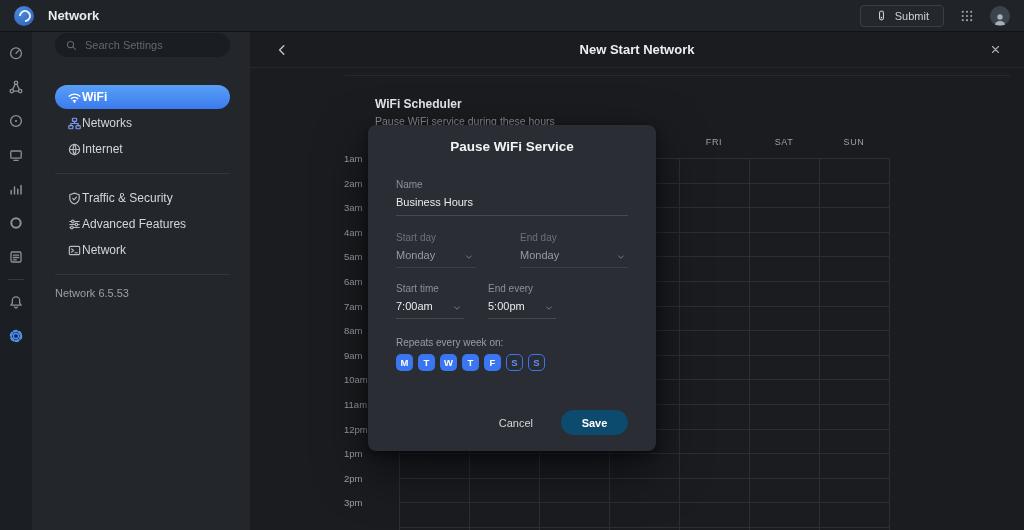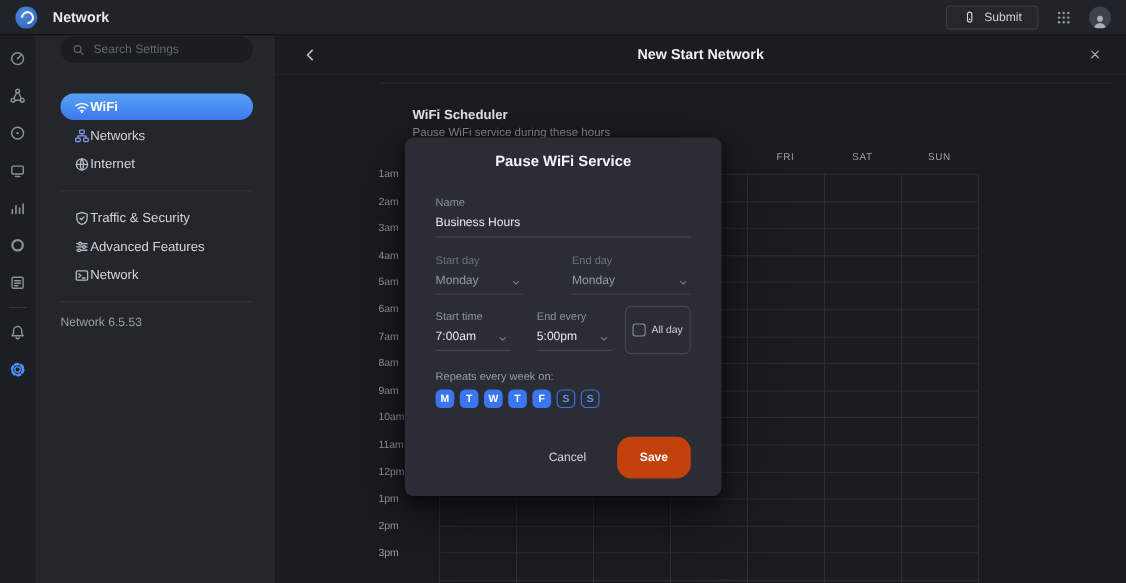--- a/index.html
+++ b/index.html
@@ -72,21 +72,21 @@
 .allday{position:absolute;left:200px;top:153px;width:60px;height:44px;border:1px solid #42464d;border-radius:6px;display:flex;align-items:center;justify-content:center;gap:5px;cursor:pointer}
 .cb{width:12px;height:12px;border:1.5px solid #8a9097;border-radius:3px;flex:0 0 auto}
 .allday .lbl{font-size:9.5px;color:#cfd3d8}
 .repeats{position:absolute;left:28px;top:212px;font-size:10px;color:#989ea6}
 .wt{position:absolute;left:28px;top:229px;display:flex;gap:5px}
 .wtb{width:17px;height:17px;border-radius:5px;display:flex;align-items:center;justify-content:center;font-size:9.5px;font-weight:bold;cursor:pointer}
 .wtb.on{background:#3b76f2;color:#fff}
 .wtb.off{border:1px solid #3b76f2;color:#5e93f5;background:transparent}
 .m-actions{position:absolute;right:28px;bottom:16px;display:flex;align-items:center;gap:28px}
 .btn-text{background:none;border:none;font-size:11px;color:#d3d7db;cursor:pointer;font-family:inherit}
-.btn-save{width:67px;height:38px;border:none;border-radius:13px;background:#c2410c;color:#fff;font-size:11px;font-weight:bold;cursor:pointer;font-family:inherit}
+.btn-save{width:67px;height:25px;border:none;border-radius:13px;background:#0c4a6e;color:#fff;font-size:11px;font-weight:bold;cursor:pointer;font-family:inherit}
 </style>
 </head>
 <body>
 
 <div class="app">
 
   <header class="topbar">
     <div class="logo"></div>
     <div class="topbar-title">Network</div>
     <div class="topbar-right">
@@ -365,24 +365,20 @@
 
         <div class="fl" style="left:120px;top:158px">End every</div>
         <div class="fv sel" style="left:120px;top:175px">5:00pm</div>
         <span class="chev" style="left:176px;top:178px">
             <svg viewBox="0 0 16 16" fill="none" stroke="currentColor" stroke-width="1.5" stroke-linecap="round" stroke-linejoin="round">
               <path d="M4.2 6.2 L8 10 L11.8 6.2"></path>
             </svg>
           </span>
         <div class="ul" style="left:120px;width:68px;top:193px"></div>
 
-        <div class="allday">
-          <span class="cb"></span>
-          <span class="lbl">All day</span>
-        </div>
 
         <div class="repeats">Repeats every week on:</div>
         <div id="week-toggles" class="wt">
             <div class="wtb on">M</div>
             <div class="wtb on">T</div>
             <div class="wtb on">W</div>
             <div class="wtb on">T</div>
             <div class="wtb on">F</div>
             <div class="wtb off">S</div>
             <div class="wtb off">S</div>

